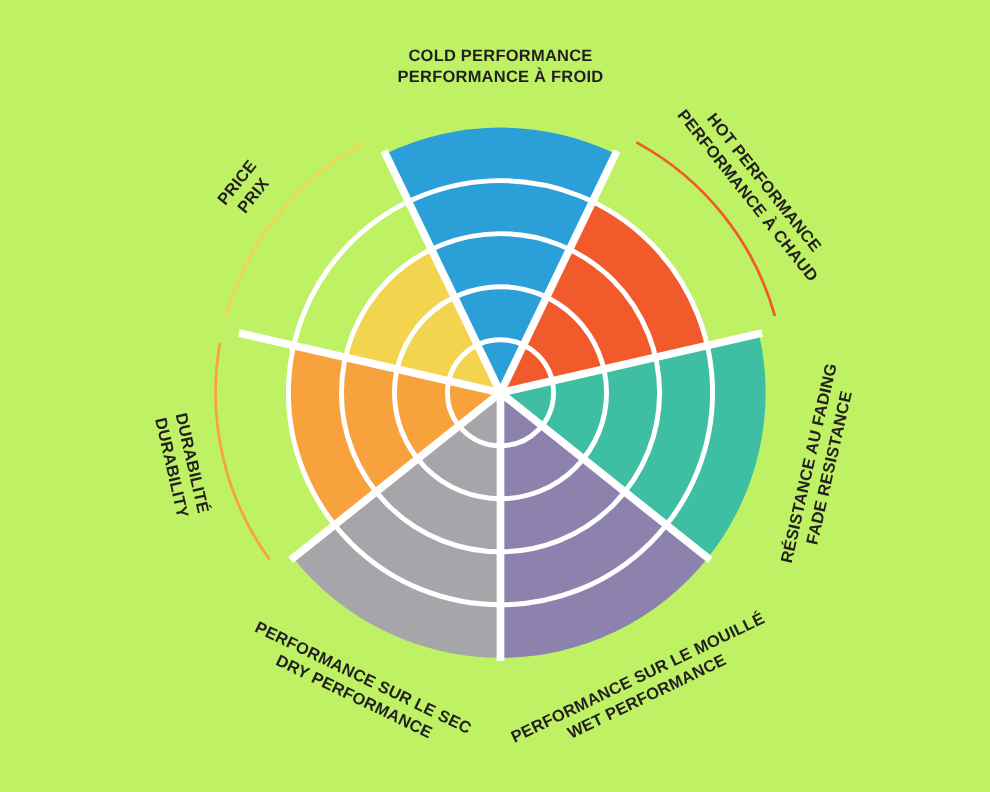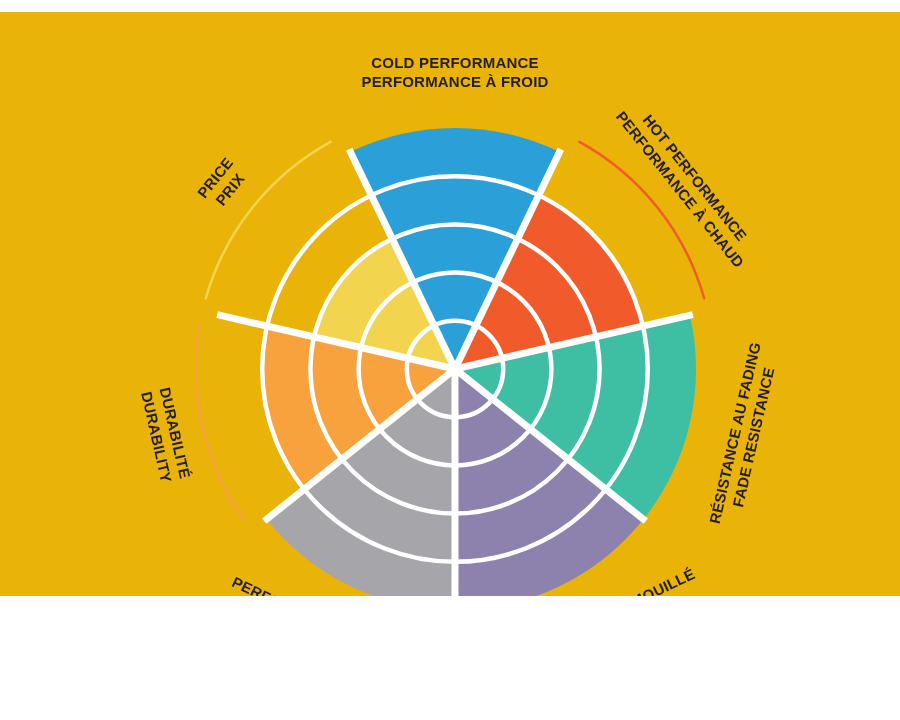--- a/index.html
+++ b/index.html
@@ -4,24 +4,23 @@
 <style>
   html, body {
     margin: 0;
     padding: 0;
     background: #FFFFFF;
     font-family: "Liberation Sans", "DejaVu Sans", sans-serif;
   }
   .stage {
     position: relative;
     width: 900px;
-    height: 584px;
-    background: #eab308;
+    height: 720px;
+    background: #bef264;
     overflow: hidden;
-    margin-top: 12px;
   }
   svg { display: block; }
   .cat-label {
     font-family: "Liberation Sans", "DejaVu Sans", sans-serif;
     font-weight: 700;
     font-size: 15px;
     letter-spacing: 0.2px;
     fill: #231F20;
   }
 </style>

